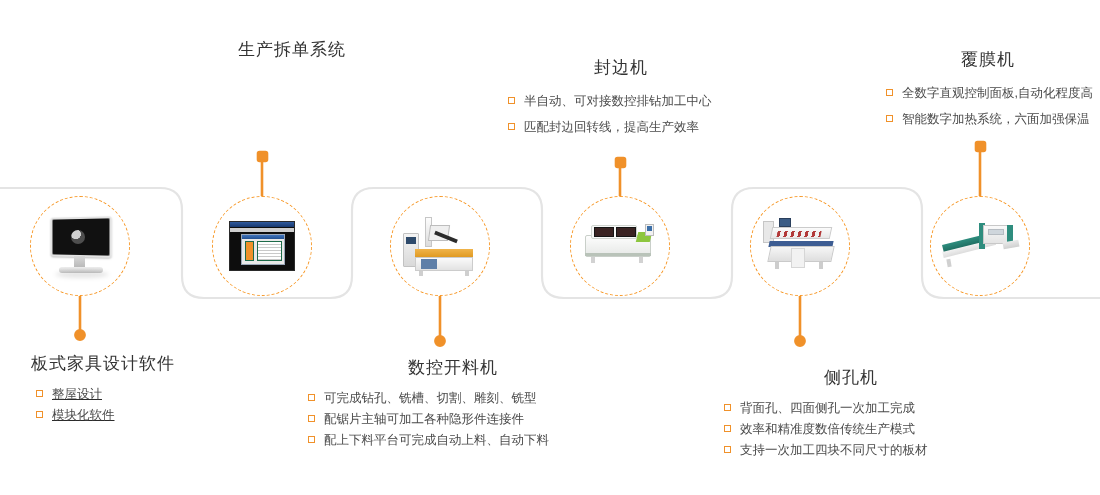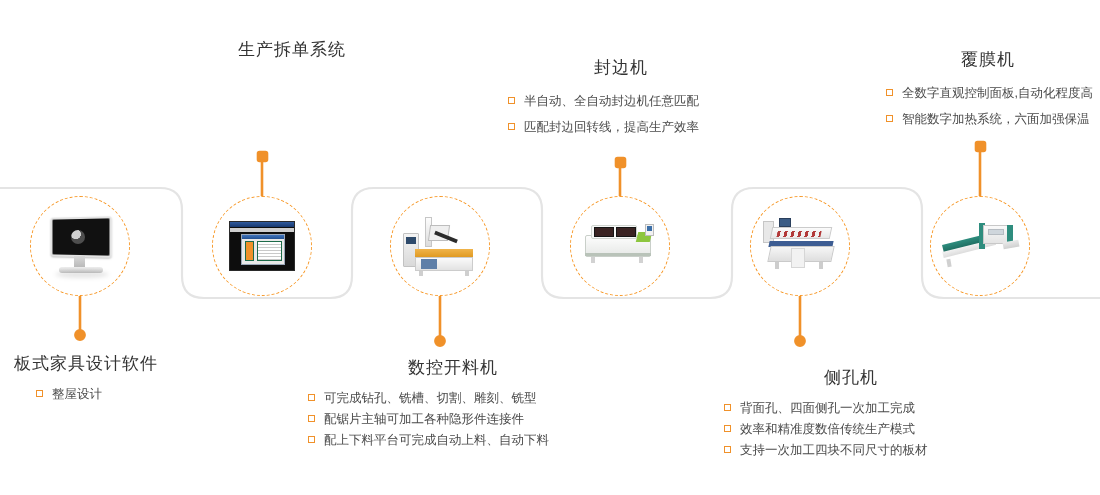--- a/index.html
+++ b/index.html
@@ -33,21 +33,21 @@
   .block{position:absolute;}
   .block h3{
     margin:0 0 9px 0;
     font-size:17px;
     font-weight:400;
     color:#333333;
     letter-spacing:1px;
     white-space:nowrap;
   }
   .block.center h3{text-align:center;}
-  .block.leftal h3{text-align:left;}
+  .block.leftal h3{text-align:left;margin-left:17px;}
   .block ul{list-style:none;margin:0;padding:0;}
   .block li{
     font-size:12.5px;
     line-height:21px;
     color:#4a4a4a;
     white-space:nowrap;
     position:relative;
     padding-left:16px;
   }
   .block li .bullet{
@@ -234,42 +234,43 @@
         <span class="m lm-box"></span>
         <span class="m lm-boxscr"></span>
       <span class="m lm-post2"></span>
         <span class="m lm-out"></span>
         <span class="m lm-leg"></span>
     </div>
   </div>
 
   <div class="block leftal" style="left:14px; top:352px;">
     <h3>板式家具设计软件</h3>
-    <ul style="padding-left:22px;">
+    <ul style="padding-left:22px;text-decoration:underline;">
       <li><span class="bullet"></span><span>整屋设计</span></li>
+      <li><span class="bullet"></span><span>模块化软件</span></li>
     </ul>
   </div>
 
   <div class="block center" style="left:136px; top:38px; width:312px;">
     <h3>生产拆单系统</h3>
   </div>
 
   <div class="block center" style="left:308px; top:356px; width:290px;">
     <h3>数控开料机</h3>
     <ul>
       <li><span class="bullet"></span><span>可完成钻孔、铣槽、切割、雕刻、铣型</span></li>
       <li><span class="bullet"></span><span>配锯片主轴可加工各种隐形件连接件</span></li>
       <li><span class="bullet"></span><span>配上下料平台可完成自动上料、自动下料</span></li>
     </ul>
   </div>
 
   <div class="block center" style="left:502px; top:56px; width:238px;">
     <h3>封边机</h3>
     <ul style="padding-left:6px;">
-      <li style="line-height:26px;"><span class="bullet" style="top:9px;"></span><span>半自动、全自动封边机任意匹配</span></li>
+      <li style="line-height:26px;"><span class="bullet" style="top:9px;"></span><span>半自动、可对接数控排钻加工中心</span></li>
       <li style="line-height:26px;"><span class="bullet" style="top:9px;"></span><span>匹配封边回转线，提高生产效率</span></li>
     </ul>
   </div>
 
   <div class="block center" style="left:706px; top:366px; width:290px;">
     <h3>侧孔机</h3>
     <ul style="padding-left:18px;">
       <li><span class="bullet"></span><span>背面孔、四面侧孔一次加工完成</span></li>
       <li><span class="bullet"></span><span>效率和精准度数倍传统生产模式</span></li>
       <li><span class="bullet"></span><span>支持一次加工四块不同尺寸的板材</span></li>

